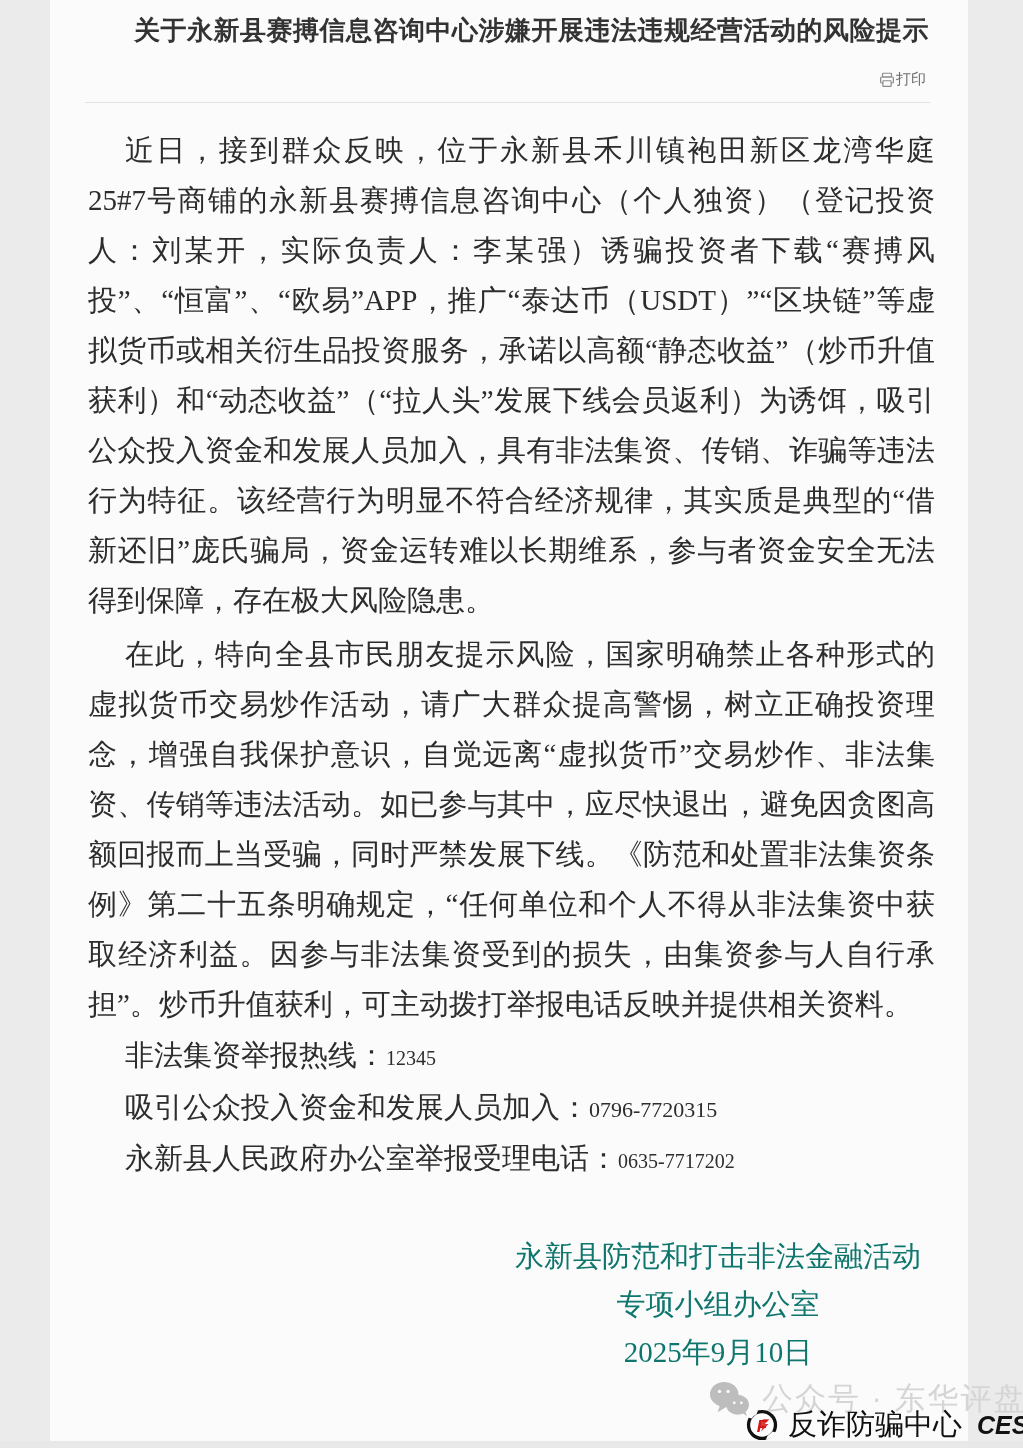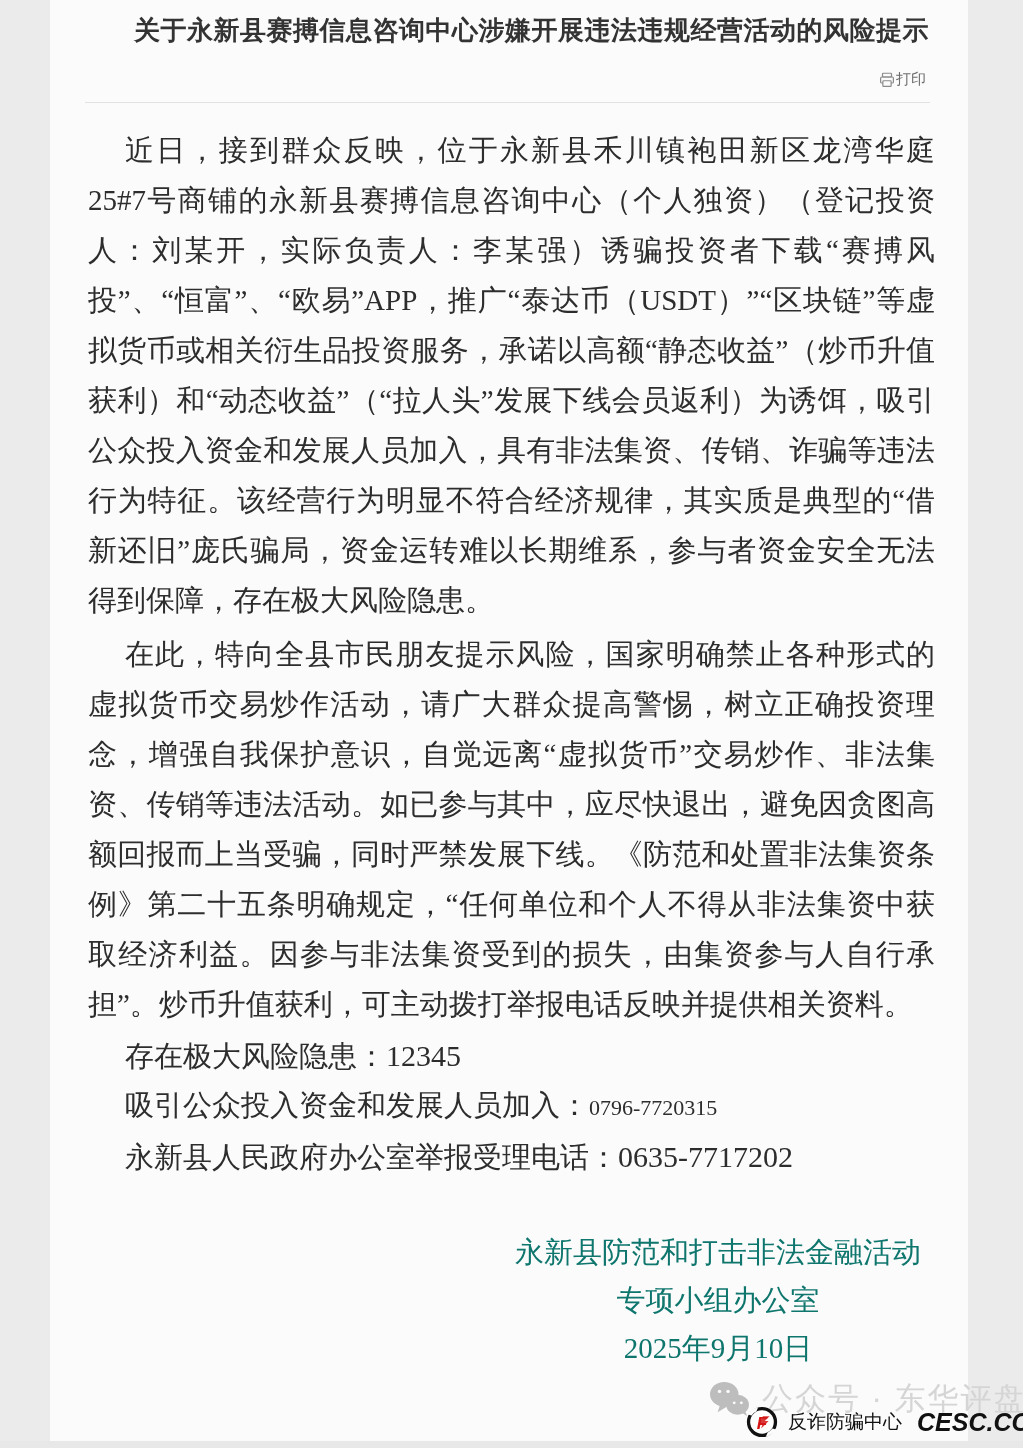--- a/index.html
+++ b/index.html
@@ -45,21 +45,21 @@
     text-indent:37px;
   }
   .para + .para{ margin-top:4px; }
   .hotline{
     text-indent:37px;
     line-height:45px;
     margin-top:4px;
     white-space:nowrap;
   }
   .hotline:first-of-type{ margin-top:8px; }
-  .hl-num{ font-size:30px; }
+  .hl-num{ font-size:20px; }
   .hl-num-small{ font-size:22px; }
   .signature{
     margin-top:48px; margin-left:400px;
     width:460px; text-align:center;
     line-height:48px; white-space:nowrap;
   }
   .sig-line{ font-size:29px; color:#0f766e; }
   .bottom-strip{
     position:absolute; left:0; bottom:0; width:100%; height:7px;
     background:#e8e8e8;
@@ -74,21 +74,21 @@
     font-family:"Liberation Sans","DejaVu Sans",sans-serif;
     font-size:31px; letter-spacing:2px; white-space:nowrap;
   }
   .wm-footer{
     position:absolute; left:745px; top:1405px;
     display:flex; align-items:center; gap:9px;
     z-index:3;
   }
   .wm-footer-text{
     font-family:"Liberation Sans","DejaVu Sans",sans-serif;
-    font-size:19px; color:#111111; white-space:nowrap;
+    font-size:29px; color:#111111; white-space:nowrap;
   }
   .wm-footer-site{
     font-family:"Liberation Sans","DejaVu Sans",sans-serif;
     font-size:25px; font-weight:700; font-style:italic;
     color:#111111; margin-left:6px; white-space:nowrap;
   }
 </style>
 </head>
 <body>
 
@@ -107,21 +107,21 @@
       </span>
       <span class="print-label">打印</span>
     </div>
 
     <div class="divider"></div>
 
     <div class="content">
       <p class="para">近日，接到群众反映，位于永新县禾川镇袍田新区龙湾华庭25#7号商铺的永新县赛搏信息咨询中心（个人独资）（登记投资人：刘某开，实际负责人：李某强）诱骗投资者下载“赛搏风投”、“恒富”、“欧易”APP，推广“泰达币（USDT）”“区块链”等虚拟货币或相关衍生品投资服务，承诺以高额“静态收益”（炒币升值获利）和“动态收益”（“拉人头”发展下线会员返利）为诱饵，吸引公众投入资金和发展人员加入，具有非法集资、传销、诈骗等违法行为特征。该经营行为明显不符合经济规律，其实质是典型的“借新还旧”庞氏骗局，资金运转难以长期维系，参与者资金安全无法得到保障，存在极大风险隐患。</p>
       <p class="para">在此，特向全县市民朋友提示风险，国家明确禁止各种形式的虚拟货币交易炒作活动，请广大群众提高警惕，树立正确投资理念，增强自我保护意识，自觉远离“虚拟货币”交易炒作、非法集资、传销等违法活动。如已参与其中，应尽快退出，避免因贪图高额回报而上当受骗，同时严禁发展下线。《防范和处置非法集资条例》第二十五条明确规定，“任何单位和个人不得从非法集资中获取经济利益。因参与非法集资受到的损失，由集资参与人自行承担”。炒币升值获利，可主动拨打举报电话反映并提供相关资料。</p>
 
-      <p class="hotline"><span>存在极大风险隐患：</span><span class="hl-num">12345</span></p>
+      <p class="hotline"><span>非法集资举报热线：</span><span class="hl-num">12345</span></p>
       <p class="hotline"><span>吸引公众投入资金和发展人员加入：</span><span class="hl-num hl-num-small">0796-7720315</span></p>
       <p class="hotline"><span>永新县人民政府办公室举报受理电话：</span><span class="hl-num">0635-7717202</span></p>
 
       <div class="signature">
         <div class="sig-line">永新县防范和打击非法金融活动</div>
         <div class="sig-line">专项小组办公室</div>
         <div class="sig-line">2025年9月10日</div>
       </div>
     </div>
   </div>

